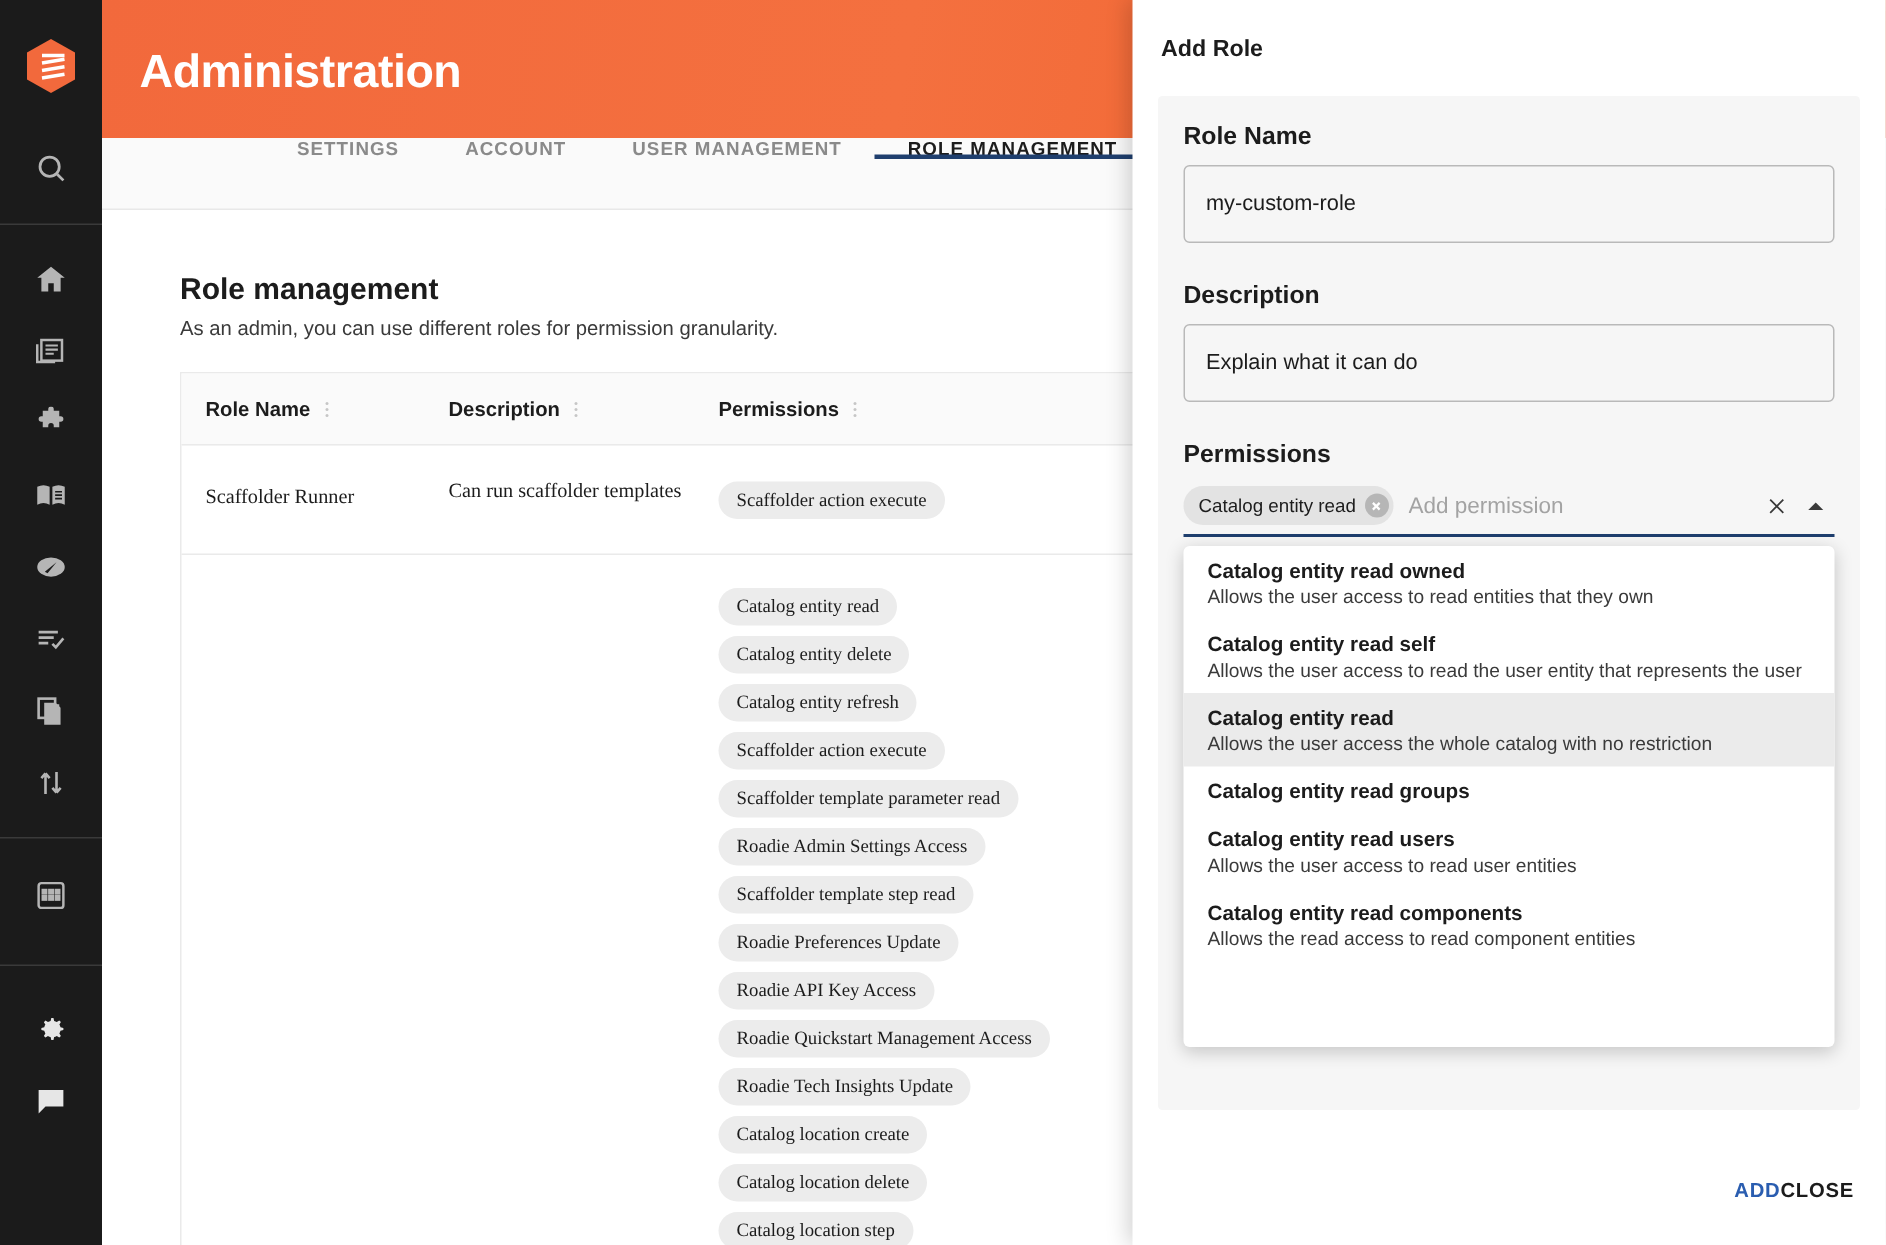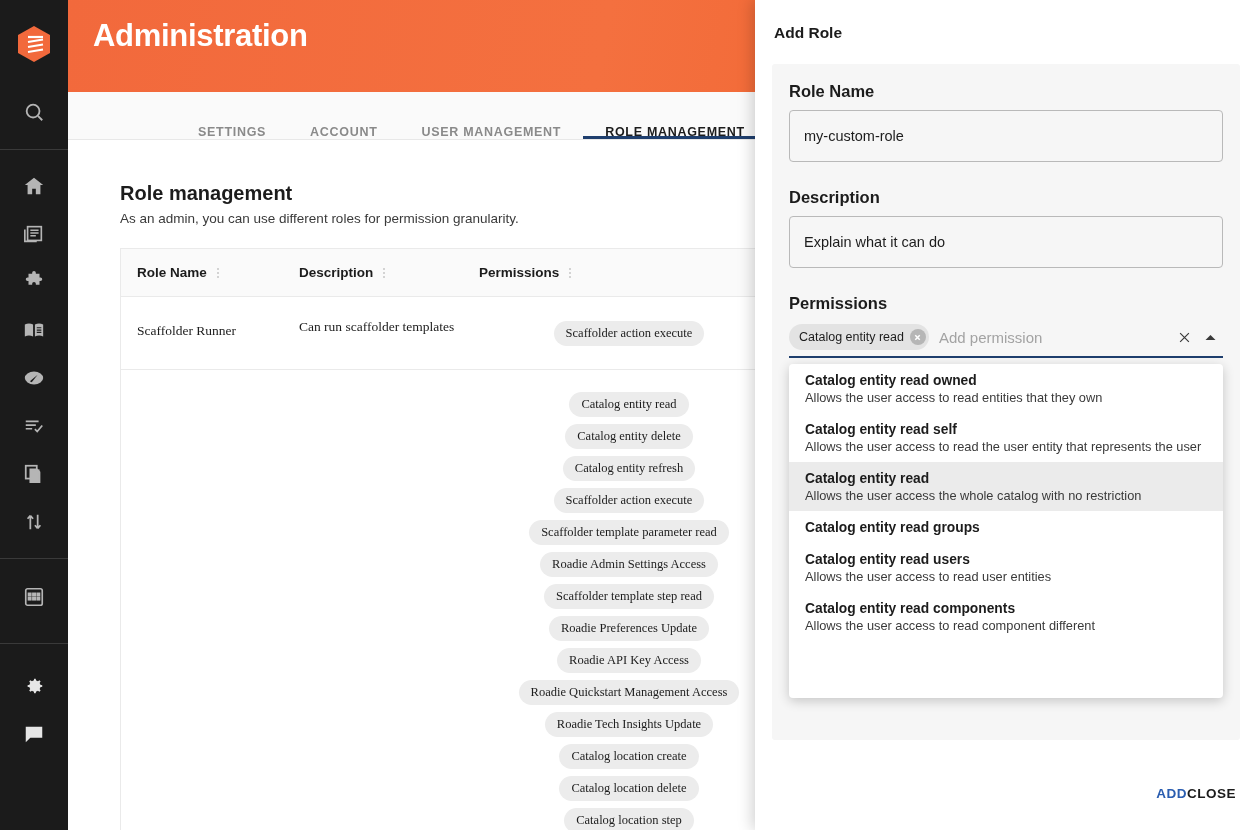--- a/index.html
+++ b/index.html
@@ -43,27 +43,27 @@
     background: rgba(255,255,255,0.07);
     clip-path: polygon(0% 100%, 100% 10%, 100% 100%);
   }
   .hdr-shape3 {
     position: absolute; right: -120px; top: -60px; width: 340px; height: 260px;
     background: rgba(200,60,20,0.10);
     clip-path: polygon(0% 0%, 100% 40%, 60% 100%);
   }
   .hdr-title {
     position: relative; color: #ffffff; font-size: 31px; font-weight: bold;
-    letter-spacing: -0.3px; padding: 18px 0 0 25px;
+    letter-spacing: -0.3px; padding: 30px 0 0 25px;
   }
 
   
   .tabs {
     position: absolute; left: 68px; top: 92px; width: 1189px; height: 48px;
-    background: #fafafa; display: flex; align-items: flex-end;
+    background: #fafafa; display: flex; align-items: flex-start;
     padding-left: 108px; border-bottom: 1px solid #e8e8e8;
   }
   .tab {
     display: flex; align-items: center; justify-content: center;
     font-size: 12.5px; font-weight: bold; letter-spacing: 0.7px;
     color: #8a8a8a; padding: 0 22px; position: relative; white-space: nowrap;
     cursor: pointer;
   }
   .tab.active { color: #1c1c1c; }
   .tab.active::after {
@@ -98,21 +98,21 @@
   .td-1 { width: 178px; padding-left: 16px; }
   .td-2 { width: 180px; line-height: 1.45; padding-right: 16px; }
   .td-3 { width: 300px; }
   .trow-tall .td { padding-top: 16px; padding-bottom: 16px; }
 
   .chip {
     display: inline-block; background: #ececec; color: #1c1c1c;
     font-size: 12.5px; border-radius: 14px; padding: 5px 12px; margin-bottom: 7px;
     white-space: nowrap;
   }
-  .chips { display: flex; flex-direction: column; align-items: center; }
+  .chips { display: flex; flex-direction: column; align-items: flex-start; }
 
   
   .drawer {
     position: absolute; right: 0; top: 0; width: 502px; height: 830px;
     background: #ffffff; box-shadow: -3px 0 14px rgba(0,0,0,0.18);
     display: flex; flex-direction: column;
   }
   .dw-title { font-size: 15.5px; font-weight: bold; color: #1c1c1c; padding: 24px 0 0 19px; }
   .dw-body { padding: 22px 17px 0 17px; flex: 1; position: relative; }
   .card {
@@ -411,21 +411,21 @@
             </div>
             <div class="opt">
               <div class="opt-t">Catalog entity read groups</div>
             </div>
             <div class="opt">
               <div class="opt-t">Catalog entity read users</div>
               <div class="opt-d">Allows the user access to read user entities</div>
             </div>
             <div class="opt">
               <div class="opt-t">Catalog entity read components</div>
-              <div class="opt-d">Allows the user access to read component different</div>
+              <div class="opt-d">Allows the read access to read component entities</div>
             </div>
           </div>
         </div>
 
       </div>
     </div>
     <div class="dw-foot">
       <button class="btn btn-add">ADD</button>
       <button class="btn btn-close">CLOSE</button>
     </div>

